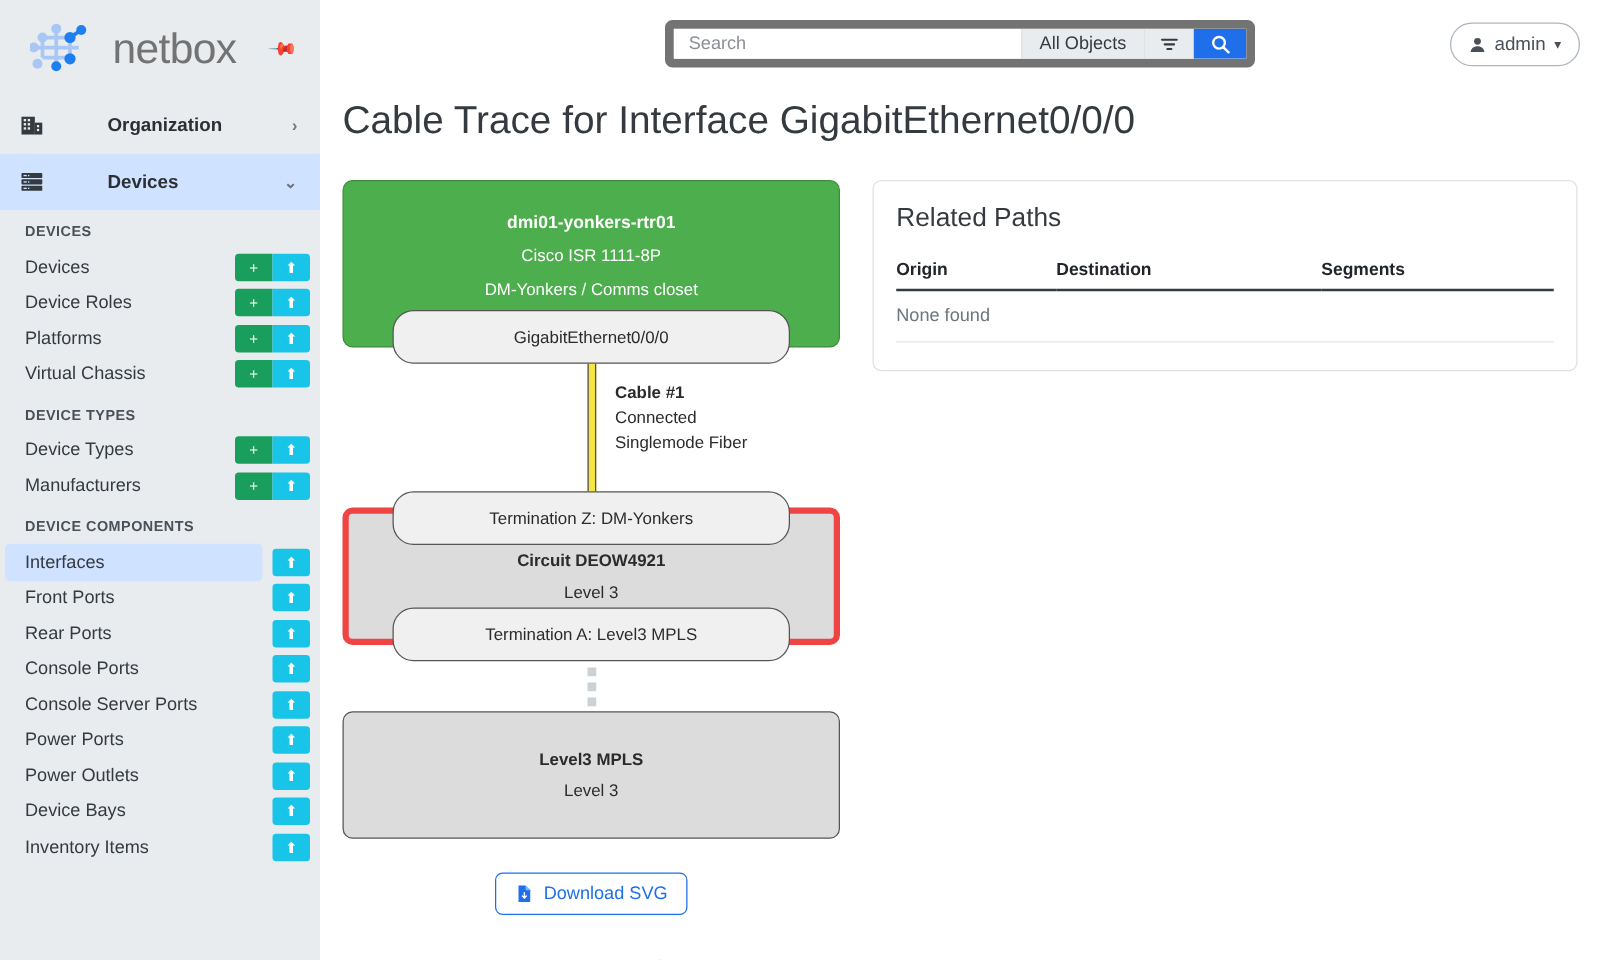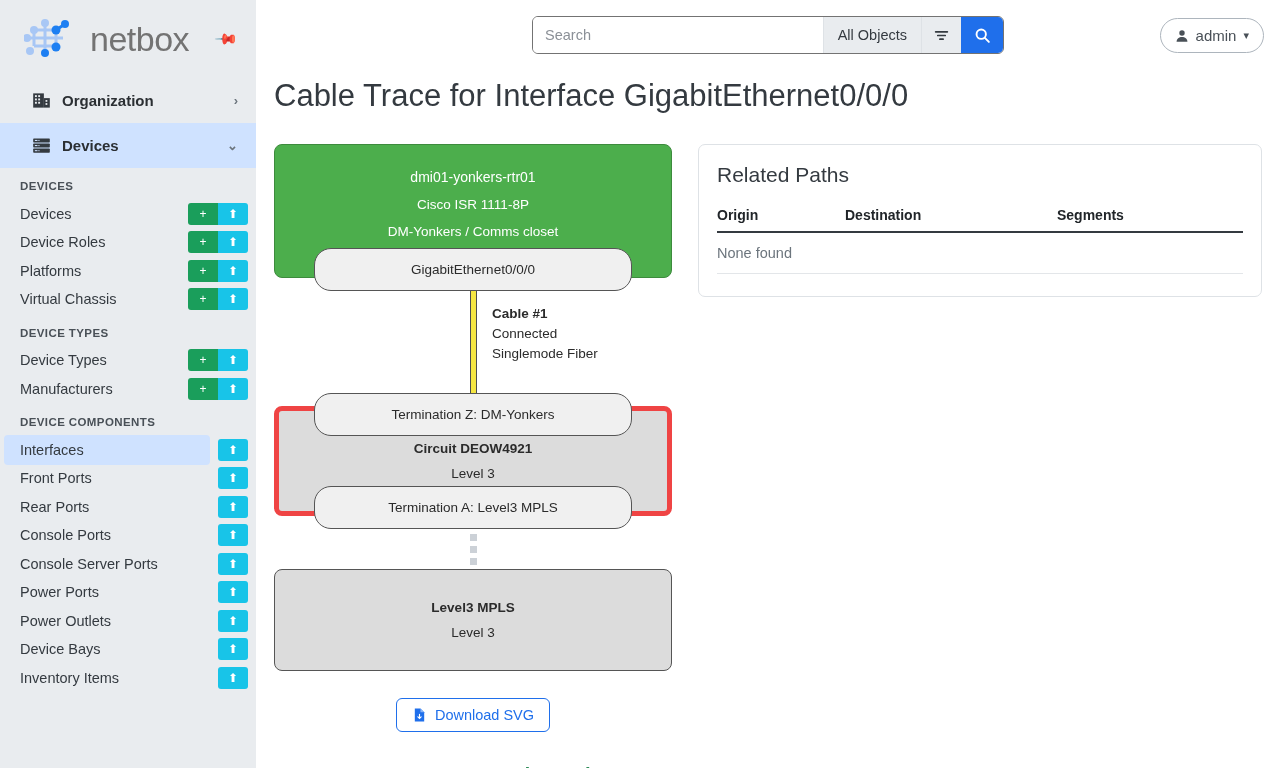--- a/index.html
+++ b/index.html
@@ -26,24 +26,25 @@
     display: flex; align-items: center;
     padding: 0 20px 0 24px;
     gap: 8px;
   }
   .brand-logo { display: flex; align-items: center; gap: 10px; flex: 1; }
   .brand-word { font-size: 34px; font-weight: 400; color: #737373; letter-spacing: -0.5px; line-height: 1; }
   .pin-icon { color: #fd7e14; font-size: 15px; transform: rotate(45deg); }
 
   .nav-group {
     display: flex; align-items: center;
-    padding: 13px 18px 13px 32px;
+    padding: 13px 18px 13px 16px;
     font-size: 15px; font-weight: bold;
     color: #2b2f33;
     cursor: pointer;
+    gap: 40px;
   }
   .nav-group .g-icon { width: 30px; display: flex; align-items: center; color: #343a40; }
   .nav-group .g-label { flex: 1; }
   .nav-group .g-caret { color: #6c757d; font-size: 13px; }
   .nav-group.active { background: #cfe2ff; }
 
   .sec-title {
     font-size: 11.5px; font-weight: bold; letter-spacing: 0.4px;
     color: #495057; padding: 12px 0 6px 20px; text-transform: uppercase;
   }
@@ -74,21 +75,21 @@
   
   .main { flex: 1; height: 768px; background: #fff; position: relative; overflow: hidden; }
 
   .topbar {
     height: 70px; display: flex; align-items: center;
     padding: 0 16px; gap: 10px;
   }
   .search-wrap {
     display: flex; align-items: stretch;
     height: 38px; margin-left: auto; margin-right: auto;
-    border: 1px solid #737373; border-radius: 6px; overflow: hidden;
+    border: 7px solid #737373; border-radius: 6px; overflow: hidden;
     background: #fff; width: 472px;
   }
   .search-input {
     flex: 1; border: none; outline: none;
     padding: 0 12px; font-size: 14.5px;
     font-family: "Liberation Sans", sans-serif; color: #343a40;
     background: #fff;
   }
   .search-input::placeholder { color: #8b9097; }
   .scope-btn {
@@ -124,21 +125,21 @@
   
   .trace-col { width: 400px; flex: 0 0 400px; position: relative; }
   .trace { position: relative; width: 398px; }
 
   .node-device {
     background: #4cae4c; border: 1px solid #3d8b3d; border-radius: 8px;
     color: #fff; text-align: center;
     padding: 24px 10px 38px 10px;
     font-size: 13.5px;
   }
-  .node-device .n-title { font-weight: normal; font-size: 14px; margin-bottom: 12px; }
+  .node-device .n-title { font-weight: bold; font-size: 14px; margin-bottom: 12px; }
   .node-device .n-sub { margin-bottom: 12px; }
   .node-device .n-sub:last-child { margin-bottom: 0; }
 
   .term-box {
     background: #f0f0f0; border: 1px solid #555; border-radius: 17px;
     text-align: center; font-weight: normal; font-size: 13.5px; color: #2b2b2b;
     padding: 13px 10px; width: 318px; margin: 0 auto;
     position: relative; z-index: 3;
   }
   .pull-up { margin-top: -30px; }

